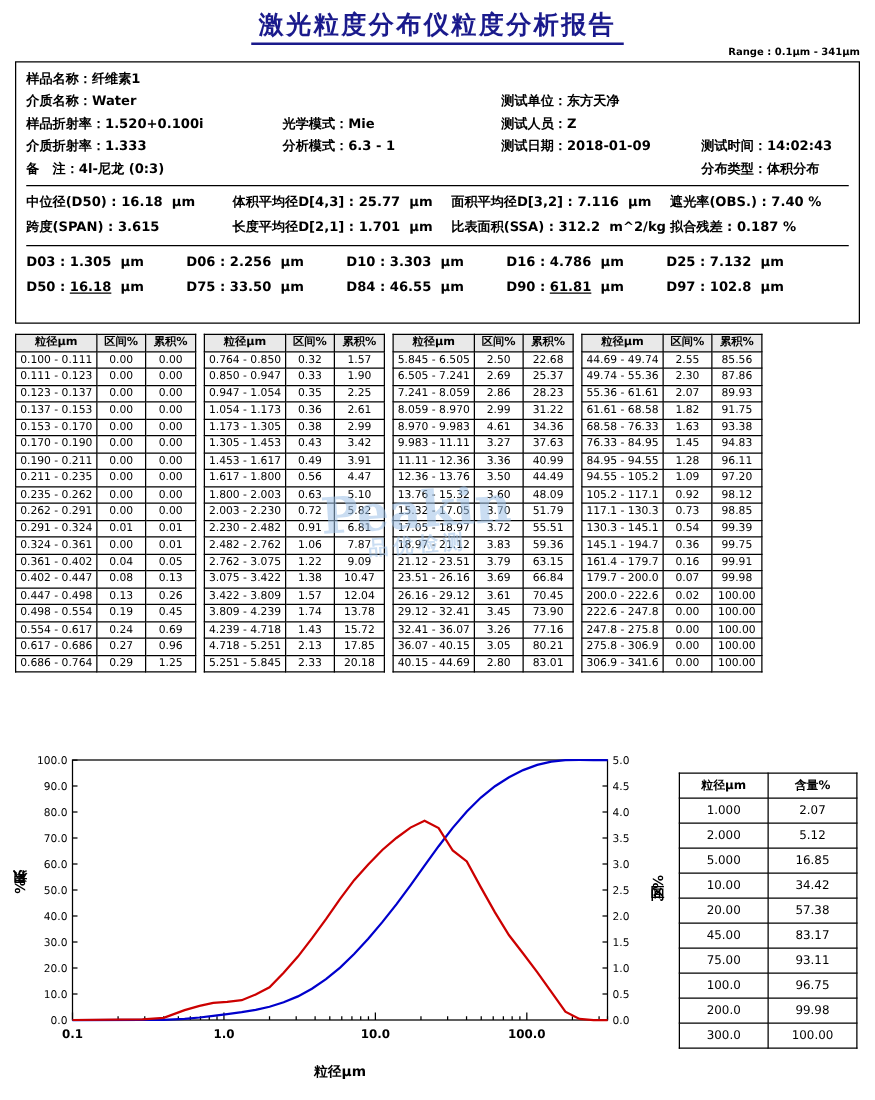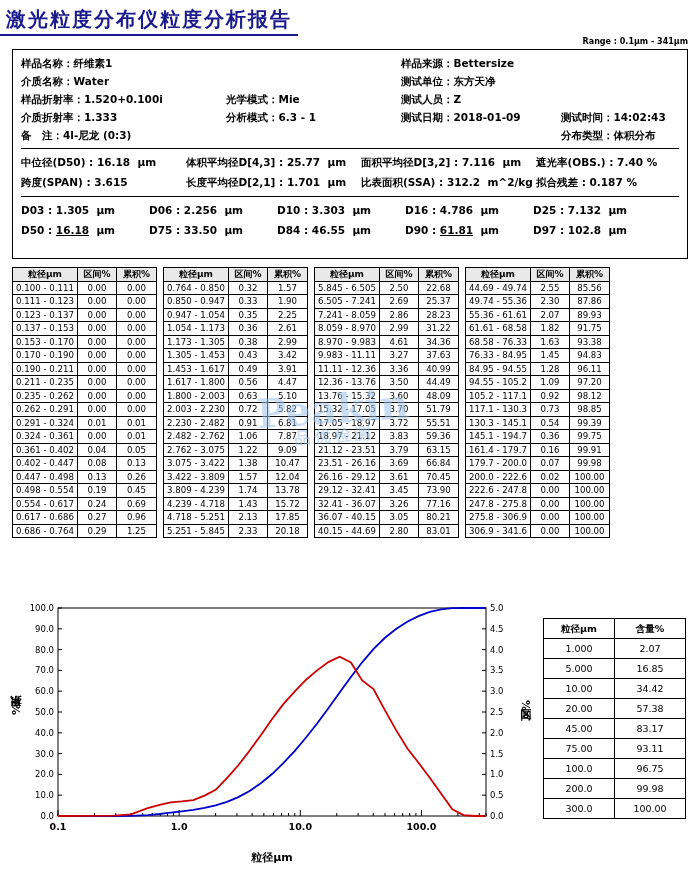--- a/index.html
+++ b/index.html
@@ -9,20 +9,21 @@
     font-family:"DejaVu Sans","Liberation Sans",sans-serif;
     color:#000;
     font-size:10px;
     position:relative;
     overflow:hidden;
   }
   .page{width:700px;height:880px;position:relative;}
 
   
   .title-bar{
+    text-align:center;
     padding-top:6px;
   }
   .title{
     display:inline-block;
     font-size:20px;
     font-weight:bold;
     letter-spacing:2px;
     color:#1a1a8c;
     border-bottom:2px solid #1a1a8c;
     padding:0 6px 1px 6px;
@@ -176,21 +177,20 @@
   <div class="title-bar">
     <div class="title">激光粒度分布仪粒度分析报告</div>
   </div>
   <div class="range-line">Range : 0.1μm - 341μm</div>
 
   <div class="info-box">
 
     <div class="info-row">
       <div class="c1"><span>样品名称：</span><span>纤维素1</span></div>
       <div class="c2"></div>
-      <div class="c3"><span>样品来源：</span><span>Bettersize</span></div>
       <div class="c4"></div>
     </div>
 
     <div class="info-row">
       <div class="c1"><span>介质名称：</span><span>Water</span></div>
       <div class="c2"></div>
       <div class="c3"><span>测试单位：</span><span>东方天净</span></div>
       <div class="c4"></div>
     </div>
 
@@ -769,20 +769,24 @@
           <tbody>
             <tr>
               <th>粒径μm</th>
               <th>含量%</th>
             </tr>
             <tr>
               <td>1.000</td>
               <td>2.07</td>
             </tr>
             <tr>
+              <td>2.000</td>
+              <td>5.12</td>
+            </tr>
+            <tr>
               <td>5.000</td>
               <td>16.85</td>
             </tr>
             <tr>
               <td>10.00</td>
               <td>34.42</td>
             </tr>
             <tr>
               <td>20.00</td>
               <td>57.38</td>

